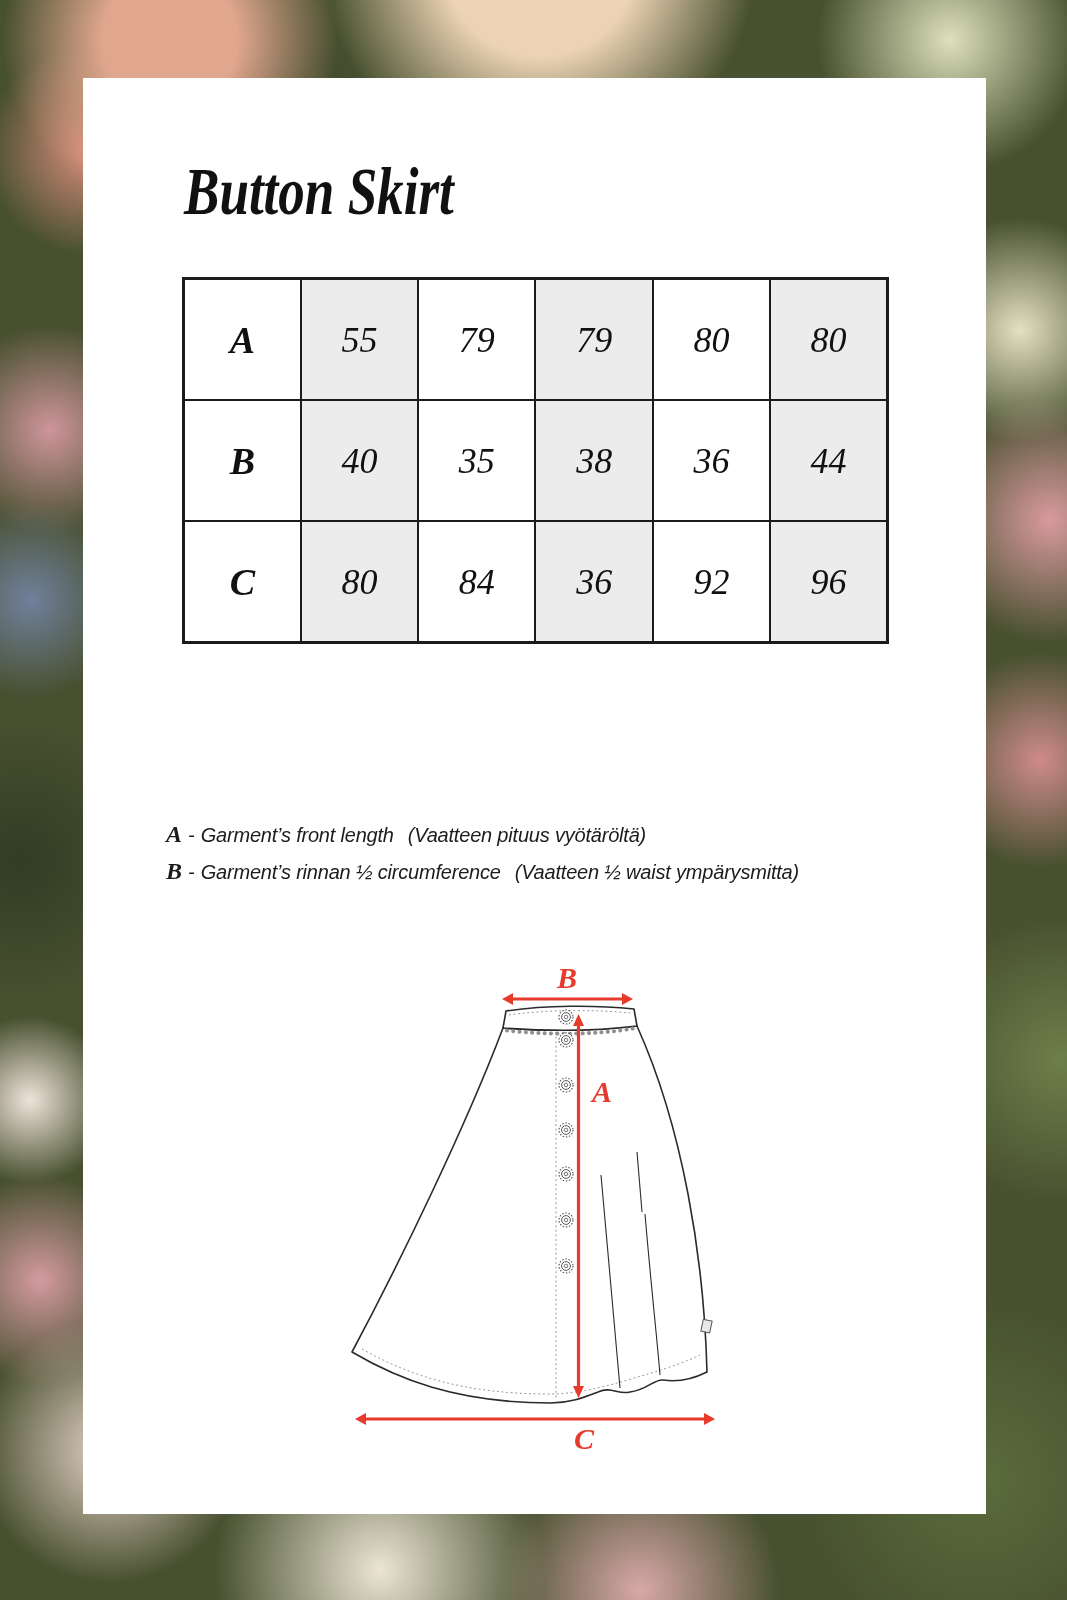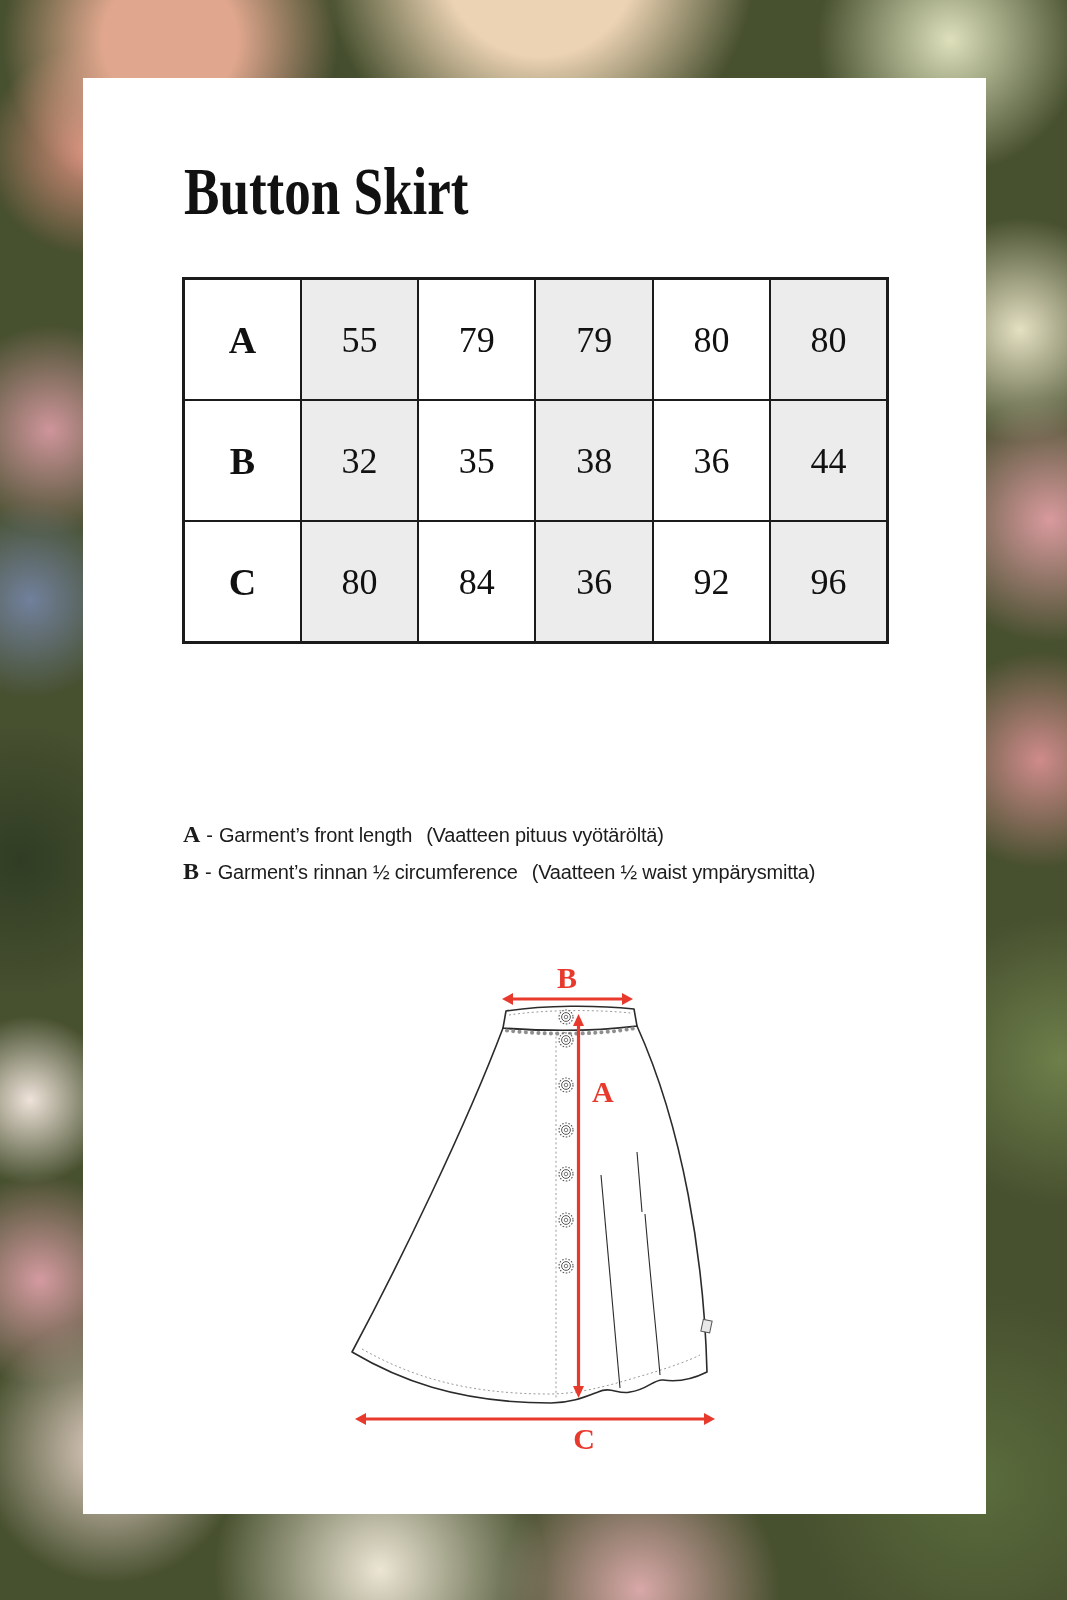--- a/index.html
+++ b/index.html
@@ -2,21 +2,21 @@
 <html style="--accent-red: #e8392d; --table-shade: #ececec; --border-black: #1b1b1b;"><head>
 <meta charset="utf-8">
 <style>
   :root{
     --accent-red:#e8392d;
     --table-shade:#ececec;
     --border-black:#1b1b1b;
   }
   html,body{margin:0;padding:0;}
   body{background:#3a4228;font-family:"Liberation Sans",sans-serif;}
-  .viewport{position:relative;width:1067px;height:1600px;overflow:hidden;}
+  .viewport{position:relative;width:1067px;height:1600px;overflow:hidden;font-style:italic;}
 
   
   .bg{
     position:absolute;inset:0;background-color:#47502f;
     background-image:
       radial-gradient(circle 300px at 540px -40px, #ecd3b4 0%, #ecd3b4 32%, rgba(236,211,180,0) 72%),
       radial-gradient(circle 240px at 170px 40px, #e0a78e 0%, #e0a78e 28%, rgba(224,167,142,0) 70%),
       radial-gradient(circle 150px at 90px 150px, #d98d7c 0%, rgba(217,141,124,0) 70%),
       radial-gradient(circle 190px at 950px 40px, #dde0bb 0%, rgba(221,224,187,0) 70%),
       radial-gradient(circle 160px at 1020px 330px, #e4e0c2 0%, rgba(228,224,194,0) 70%),
@@ -59,21 +59,21 @@
     border:2px solid var(--border-black);
     text-align:center;vertical-align:middle;
     background:#fff;padding:0;
   }
   table.size-table td:nth-child(even){background:var(--table-shade);}
   table.size-table tr.head td{height:117px;font-weight:700;font-size:38px;}
   table.size-table tr.body td{height:119px;font-size:36px;}
   table.size-table tr.body td.rowlab{font-weight:700;font-size:38px;}
 
   
-  .legend{position:absolute;left:100px;top:739px;color:#1c1c1c;}
+  .legend{position:absolute;left:83px;top:739px;color:#1c1c1c;}
   .legend-line{line-height:35px;white-space:nowrap;}
   .legend-letter{font-family:"Liberation Serif",serif;font-weight:700;font-size:24px;}
   .legend-sep{font-size:20px;margin:0 6px 0 6px;}
   .legend-en{font-size:20px;letter-spacing:-0.2px;}
   .legend-fi{font-size:20px;letter-spacing:-0.2px;margin-left:14px;}
 
   
   .skirt-wrap{position:absolute;left:244px;top:862px;width:400px;height:515px;}
   .outline{fill:#ffffff;stroke:#2b2b2b;stroke-width:1.6;stroke-linejoin:round;}
   .stitch{fill:none;stroke:#9a9a9a;stroke-width:1;stroke-dasharray:2 2.6;}
@@ -102,21 +102,21 @@
         <tr class="body">
           <td class="rowlab">A</td>
           <td>55</td>
           <td>79</td>
           <td>79</td>
           <td>80</td>
           <td>80</td>
         </tr>
         <tr class="body">
           <td class="rowlab">B</td>
-          <td>32</td>
+          <td>40</td>
           <td>35</td>
           <td>38</td>
           <td>36</td>
           <td>44</td>
         </tr>
         <tr class="body">
           <td class="rowlab">C</td>
           <td>80</td>
           <td>84</td>
           <td>36</td>

